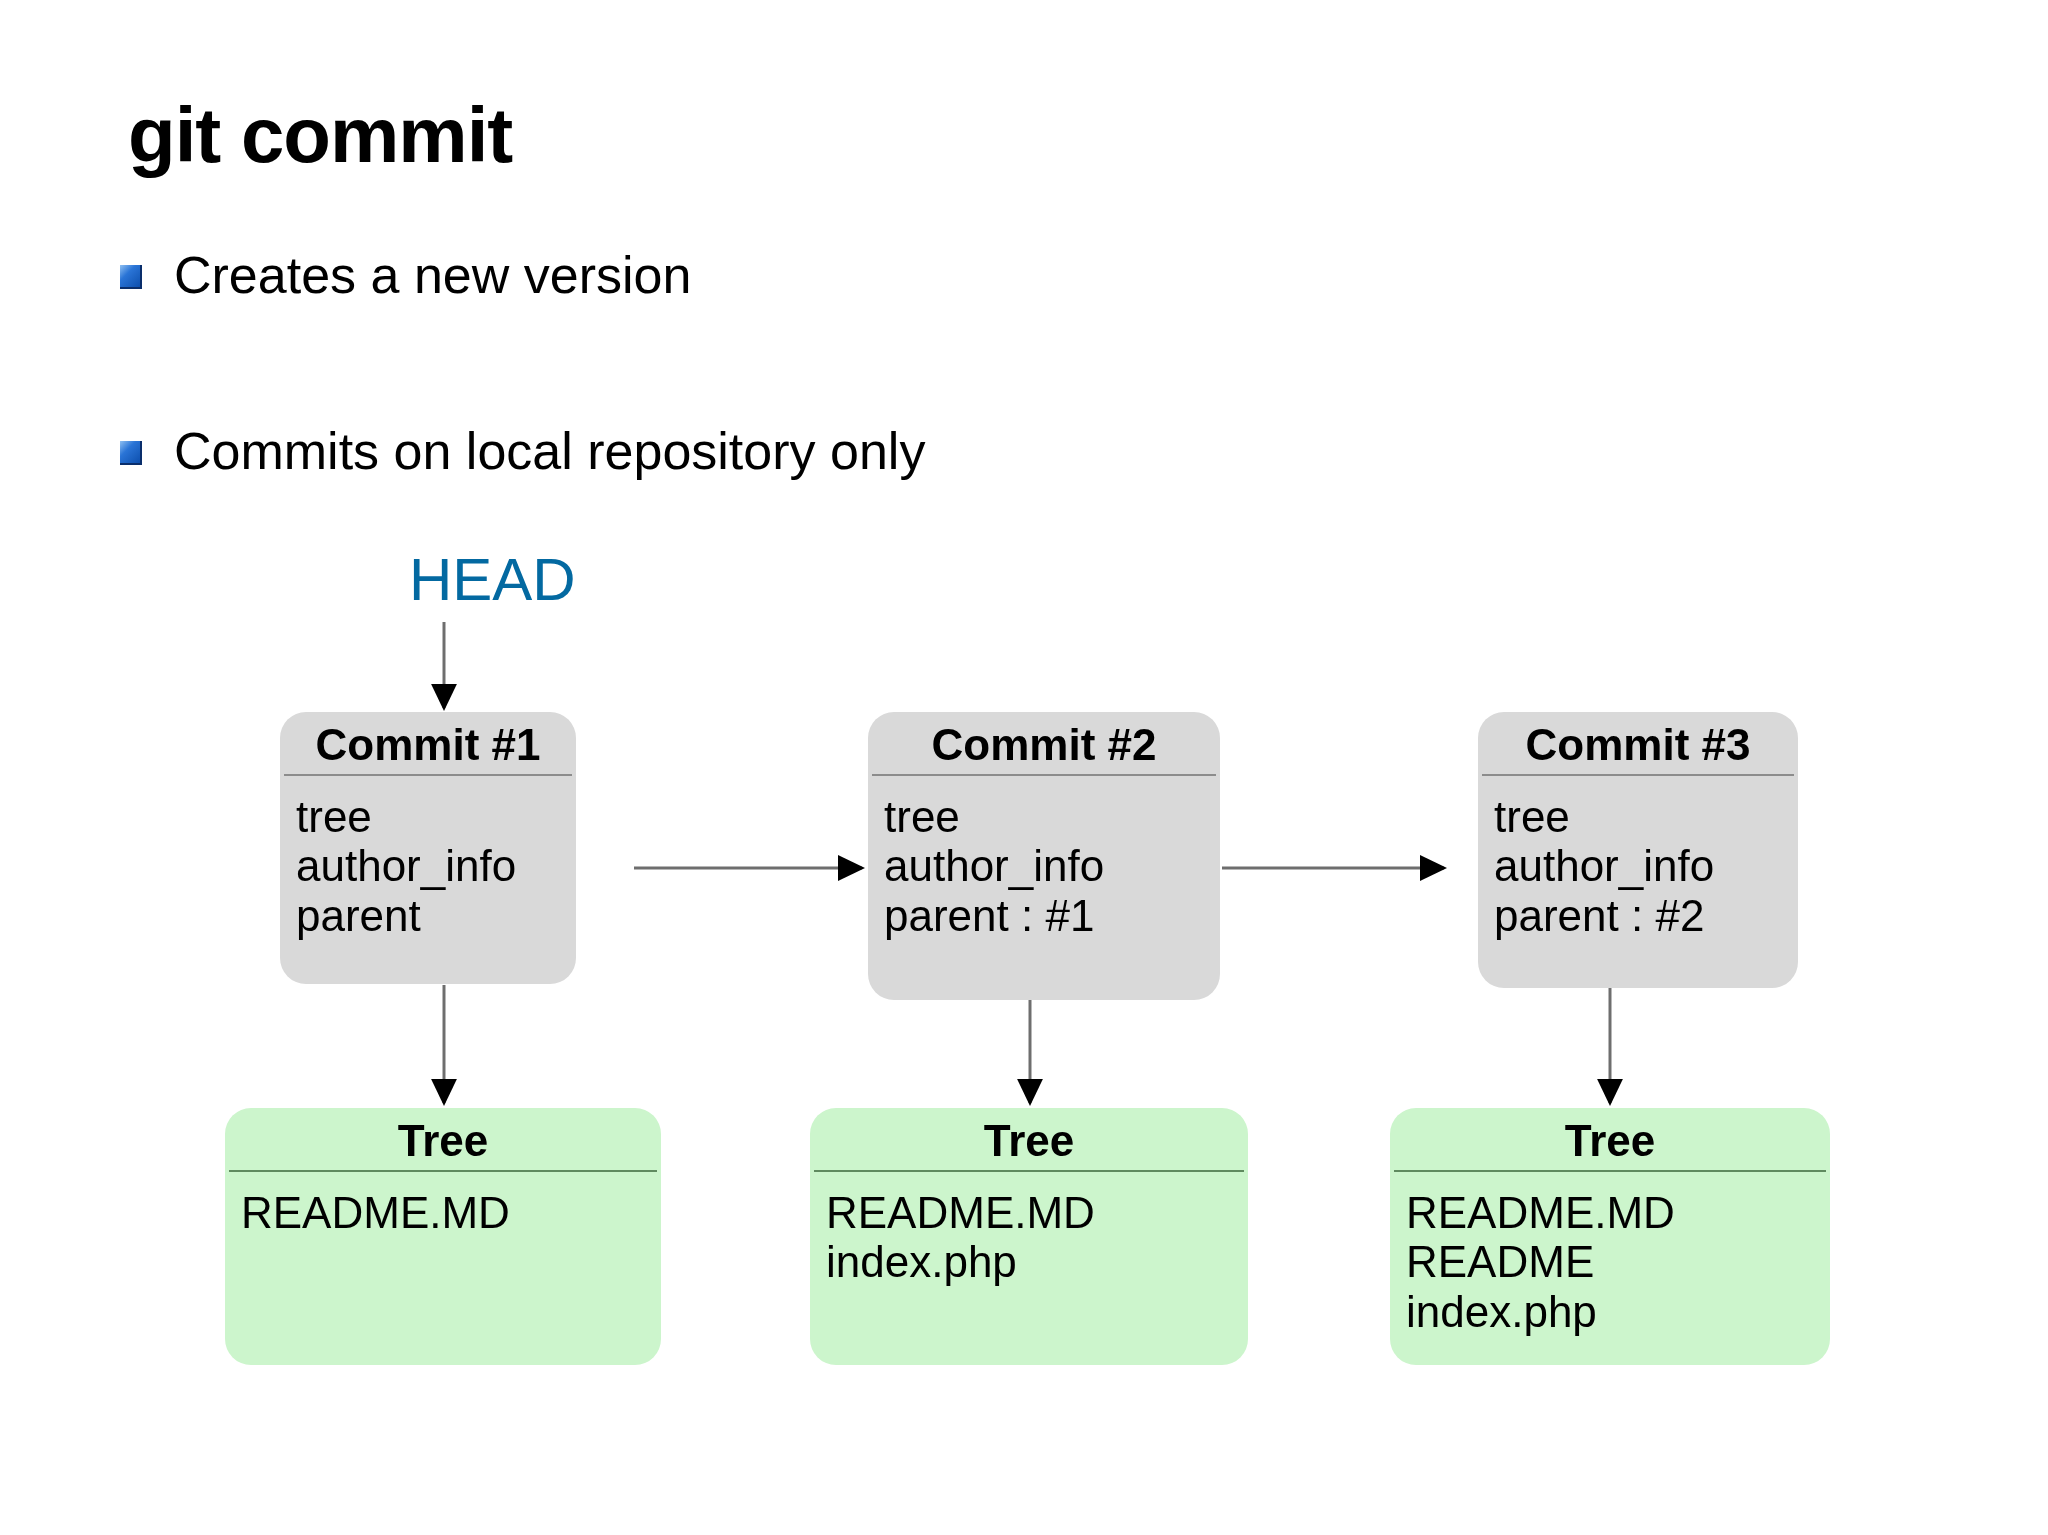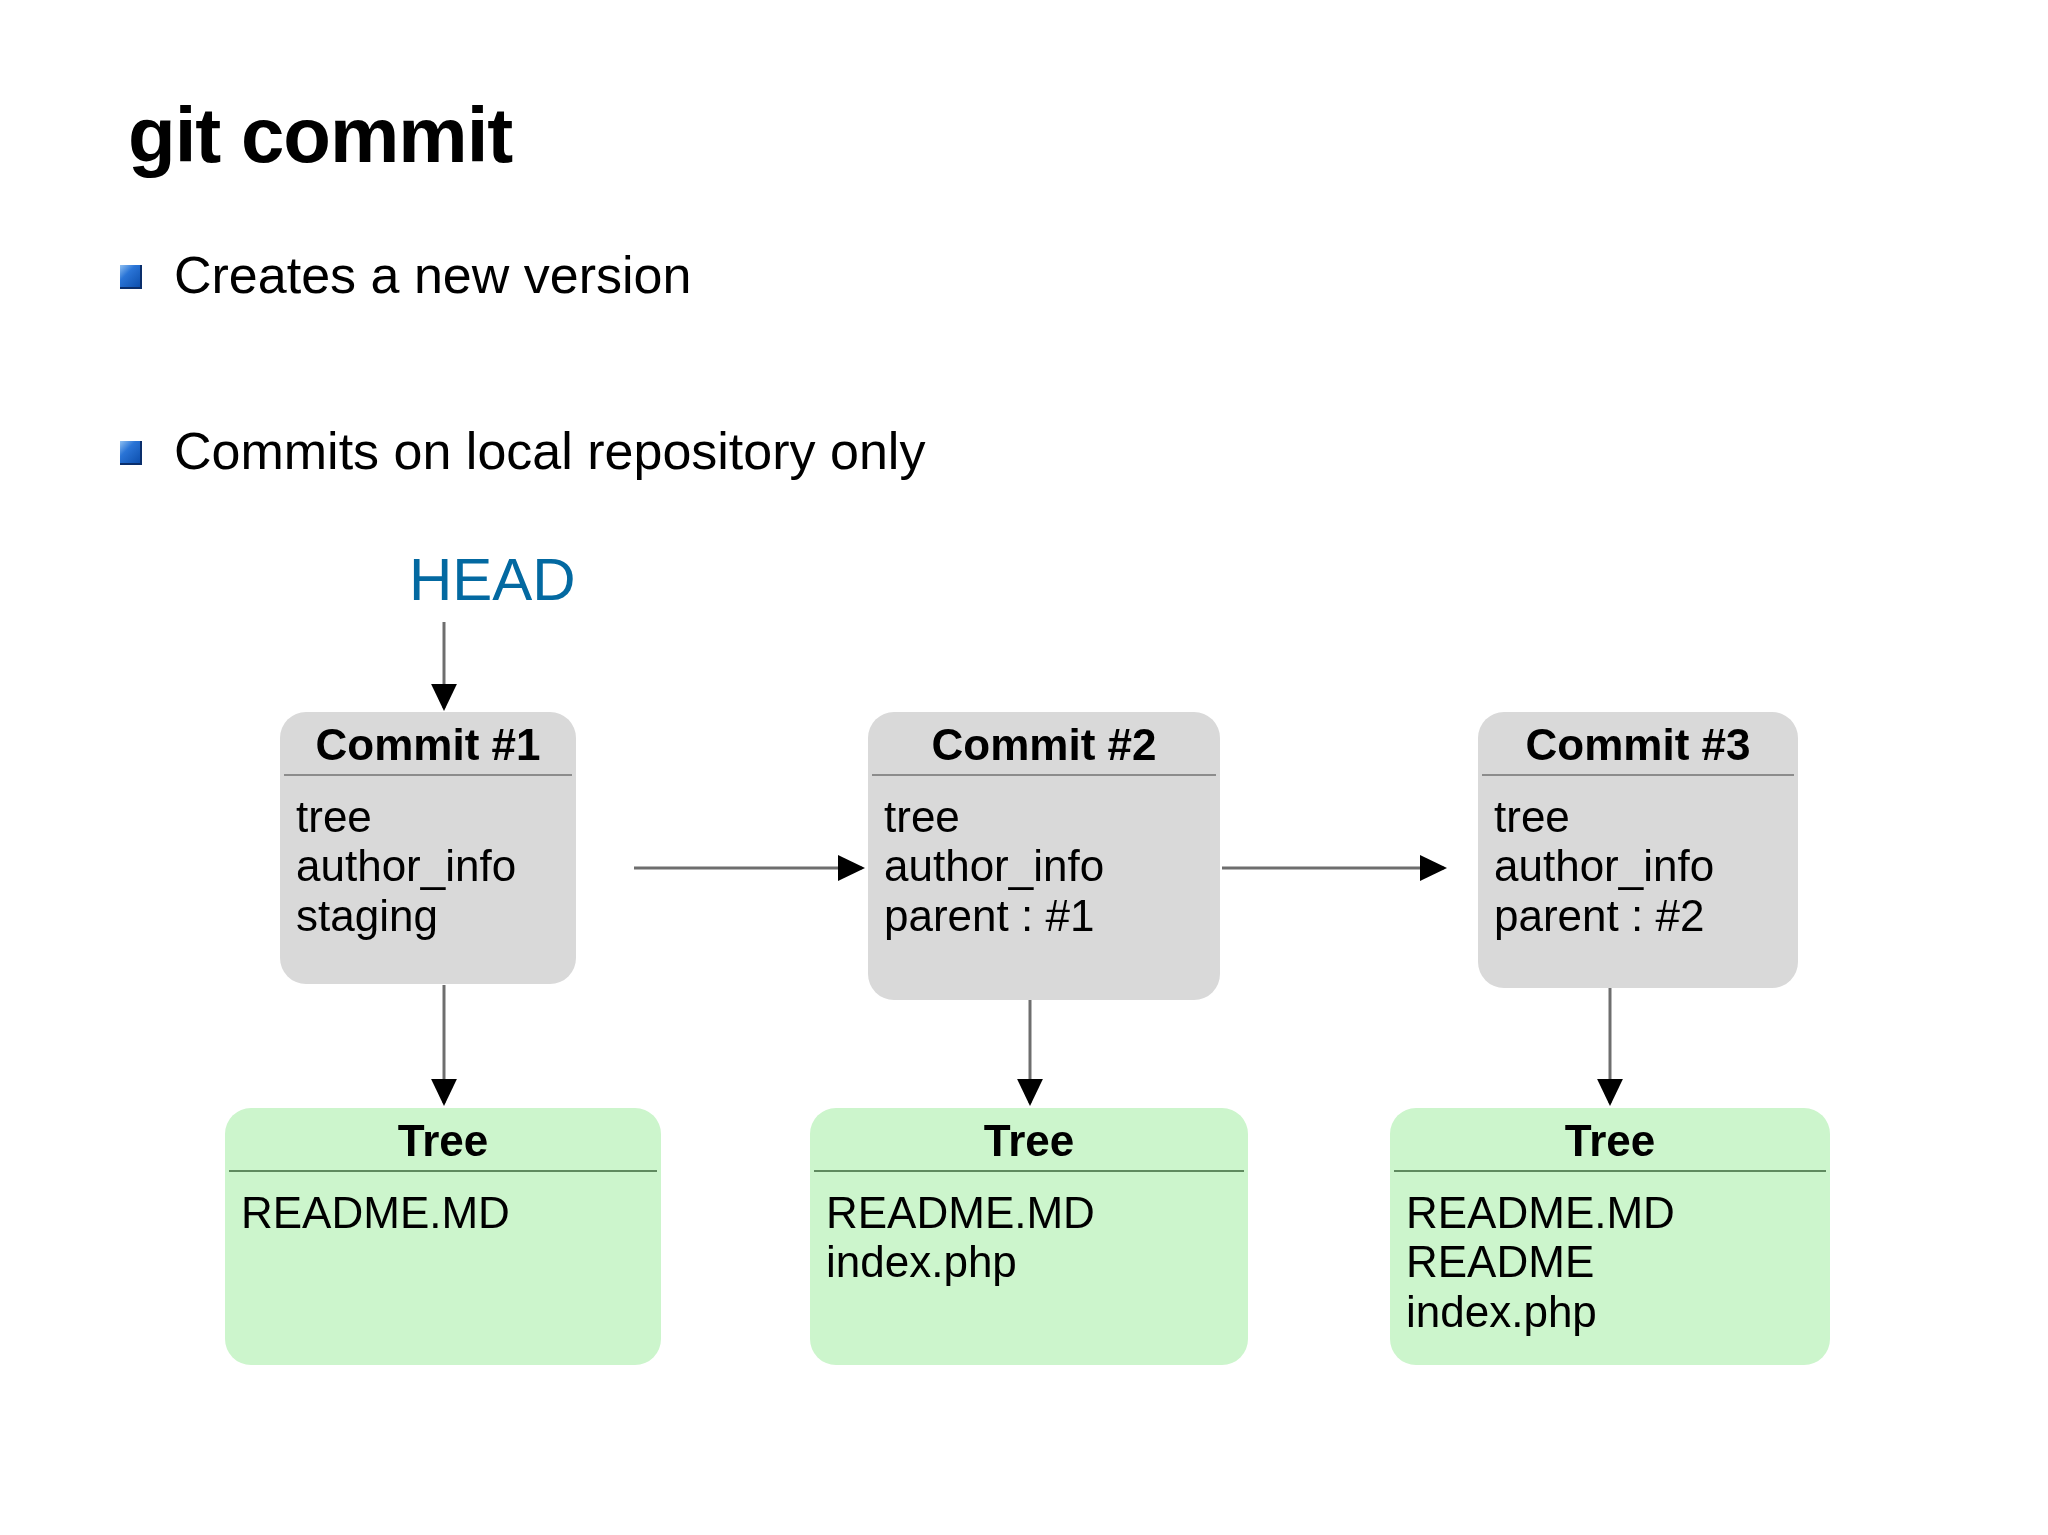--- a/index.html
+++ b/index.html
@@ -174,21 +174,21 @@
   </svg>
 
   <div class="head-label" style="left:385px; top:545px;">HEAD</div>
 
   <div class="node commit-node" style="left:280px; top:712px; width:296px; height:272px;">
     <div class="node-title">Commit #1</div>
     <div class="node-divider"></div>
     <div class="node-body">
       <div class="row">tree</div>
       <div class="row">author_info</div>
-      <div class="row">staging</div>
+      <div class="row">parent</div>
     </div>
   </div>
 
   <div class="node commit-node" style="left:868px; top:712px; width:352px; height:288px;">
     <div class="node-title">Commit #2</div>
     <div class="node-divider"></div>
     <div class="node-body">
       <div class="row">tree</div>
       <div class="row">author_info</div>
       <div class="row">parent : #1</div>

